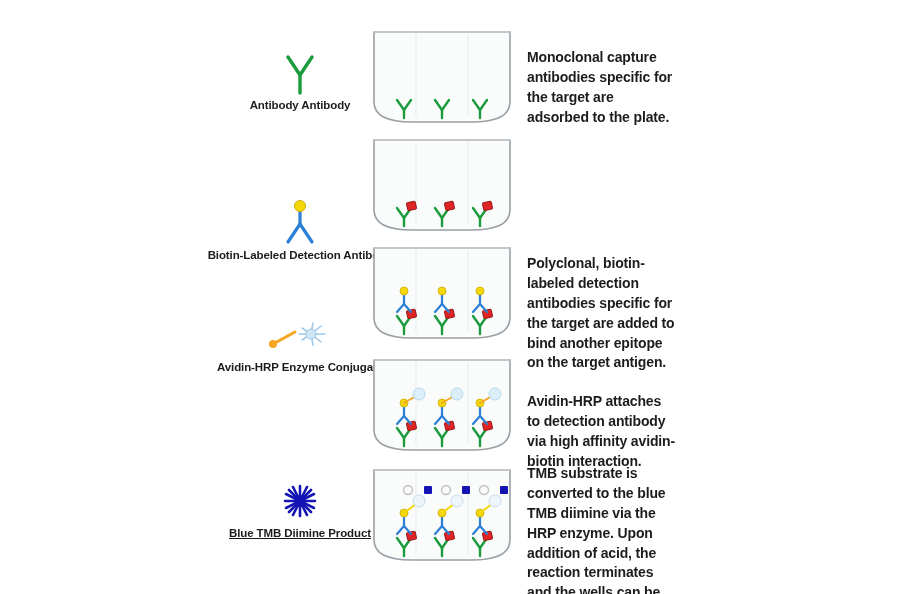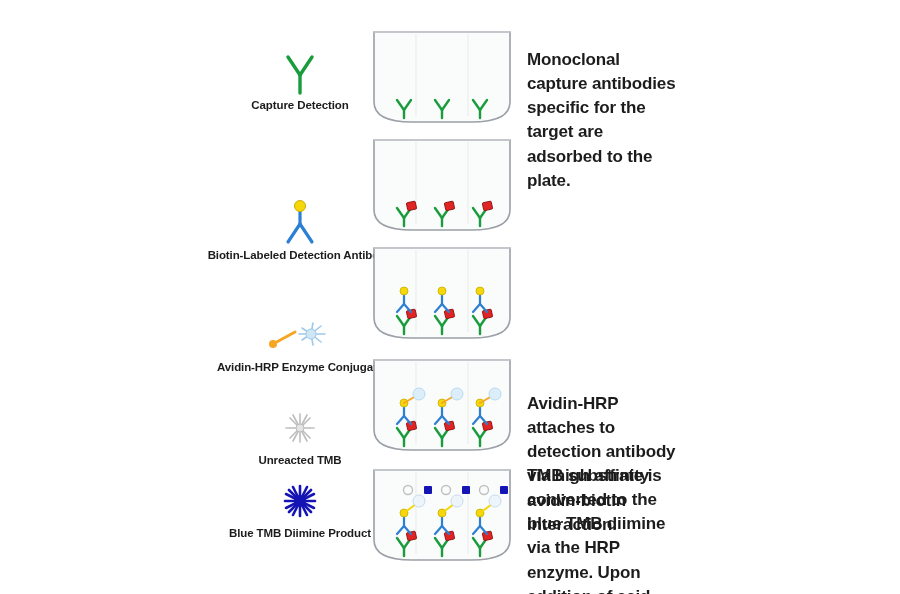--- a/index.html
+++ b/index.html
@@ -45,21 +45,21 @@
   .well {
     position: absolute;
     width: 140px;
     height: 92px;
   }
   .well svg { display: block; }
   
   .desc {
     position: absolute;
     width: 150px;
-    font-size: 17px;
+    font-size: 14px;
     font-weight: bold;
     line-height: 1.42;
     color: #1c1c1c;
     letter-spacing: -0.15px;
   }
 </style>
 </head>
 <body>
 
 <div class="diagram">
@@ -67,21 +67,21 @@
   <div class="legend-item" style="left:205px; top:50px;">
     <div class="legend-icon">
       <svg width="46" height="44" viewBox="0 0 46 44">
         <g stroke="#1a9c3c" stroke-width="3.4" fill="none" stroke-linecap="round">
           <path d="M23 42 L23 24"></path>
           <path d="M23 24 L11 6"></path>
           <path d="M23 24 L35 6"></path>
         </g>
       </svg>
     </div>
-    <div class="legend-label">Capture Detection</div>
+    <div class="legend-label">Antibody Antibody</div>
   </div>
 
 
   <div class="legend-item" style="left:205px; top:200px;">
     <div class="legend-icon">
       <svg width="46" height="46" viewBox="0 0 46 46">
         <g stroke="#2b7fd4" stroke-width="3.2" fill="none" stroke-linecap="round">
           <path d="M23 6 L23 24"></path>
           <path d="M23 24 L11 42"></path>
           <path d="M23 24 L35 42"></path>
@@ -106,38 +106,22 @@
             <path d="M46 16 L37 10"></path>
           <path d="M46 16 L37 22"></path>
             <path d="M46 16 L34 16"></path>
         </g>
         <circle cx="46" cy="16" r="5" fill="#cfe6f5" stroke="#9ec9ea" stroke-width="1"></circle>
       </svg>
     </div>
     <div class="legend-label">Avidin-HRP Enzyme Conjugate</div>
   </div>
 
-  <div class="legend-item" style="left:205px; top:405px;">
-    <div class="legend-icon">
-      <svg width="34" height="34" viewBox="0 0 34 34">
-        <g stroke="#bdbdbd" stroke-width="1.6" stroke-linecap="round">
-          <path d="M17 3 L17 31"></path>
-            <path d="M3 17 L31 17"></path>
-          <path d="M7 7 L27 27"></path>
-            <path d="M27 7 L7 27"></path>
-          <path d="M10 4 L24 30"></path>
-            <path d="M24 4 L10 30"></path>
-        </g>
-        <circle cx="17" cy="17" r="4" fill="#e4e4e4" stroke="#bdbdbd" stroke-width="1"></circle>
-      </svg>
-    </div>
-    <div class="legend-label">Unreacted TMB</div>
-  </div>
-
-  <div class="legend-item" style="left:205px; top:478px;">
+
+  <div class="legend-item" style="left:205px; top:478px;text-decoration:underline;">
     <div class="legend-icon">
       <svg width="34" height="34" viewBox="0 0 34 34">
         <g stroke="#1414b4" stroke-width="2.6" stroke-linecap="round">
           <path d="M17 2 L17 32"></path>
             <path d="M2 17 L32 17"></path>
           <path d="M6 6 L28 28"></path>
             <path d="M28 6 L6 28"></path>
           <path d="M10 3 L24 31"></path>
             <path d="M24 3 L10 31"></path>
           <path d="M3 10 L31 24"></path>
@@ -341,16 +325,17 @@
       </g>
       <g fill="none" stroke="#c0c0c0" stroke-width="1.4">
         <circle cx="36" cy="22" r="4.5"></circle>
         <circle cx="74" cy="22" r="4.5"></circle>
         <circle cx="112" cy="22" r="4.5"></circle>
       </g>
     </svg>
   </div>
 
   <div class="desc" style="left:527px; top:48px;">Monoclonal capture antibodies specific for the target are adsorbed to the plate.</div>
+  <div class="desc" style="left:527px; top:254px;">Polyclonal, biotin-labeled detection antibodies specific for the target are added to bind another epitope on the target antigen.</div>
   <div class="desc" style="left:527px; top:378px;margin-top:14px;">Avidin-HRP attaches to detection antibody via high affinity avidin-biotin interaction.</div>
   <div class="desc" style="left:527px; top:464px;">TMB substrate is converted to the blue TMB diimine via the HRP enzyme. Upon addition of acid, the reaction terminates and the wells can be read at 360 nm.</div>
 
 </div>
 
 </body></html>

